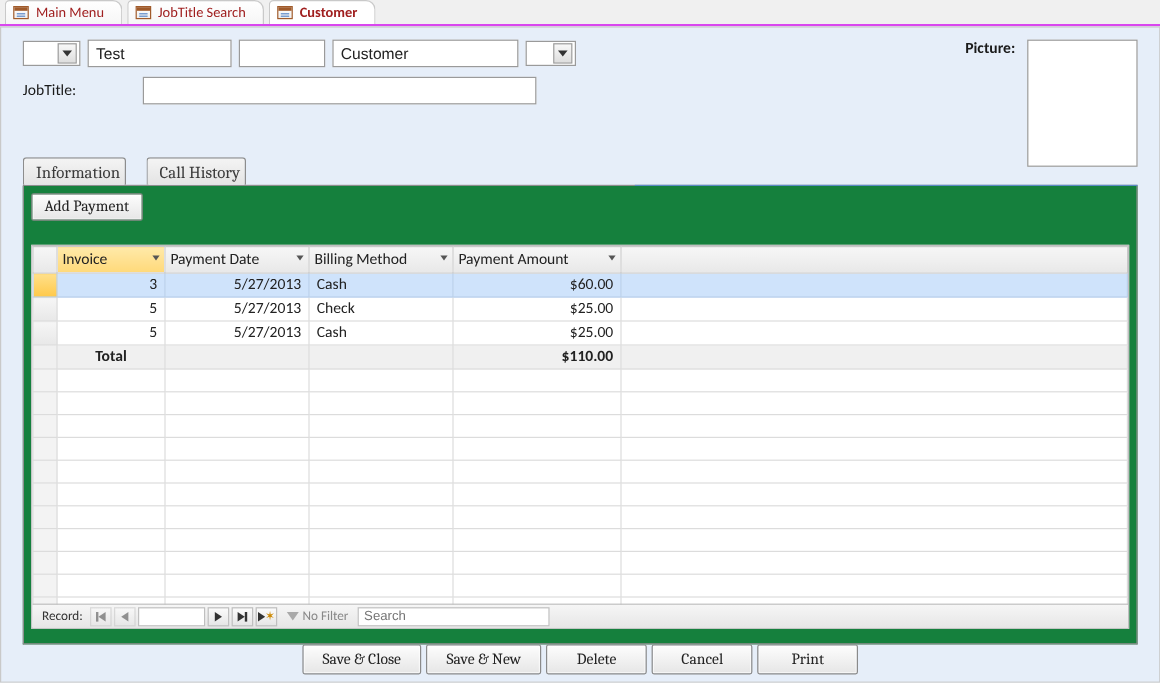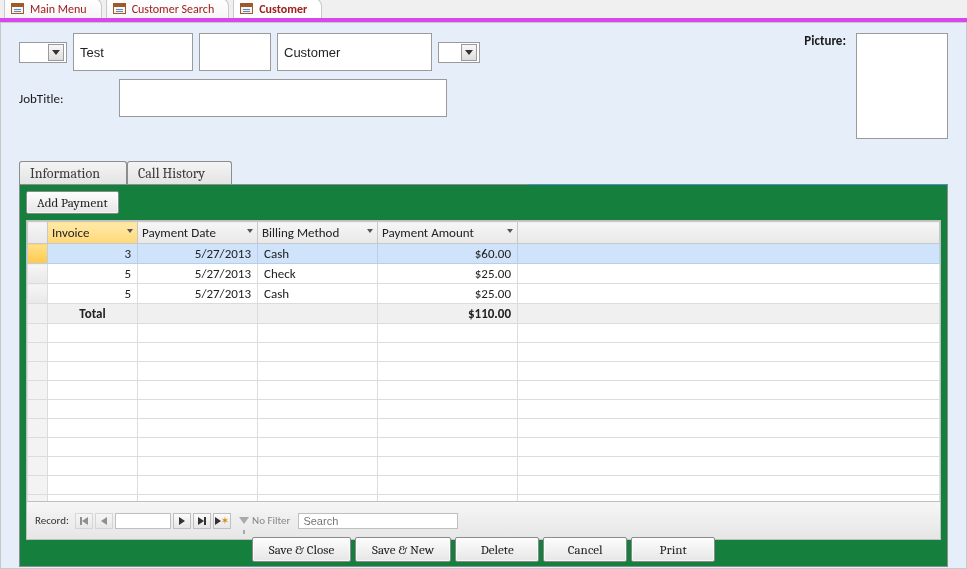--- a/index.html
+++ b/index.html
@@ -12,21 +12,21 @@
     width: 967px;
     height: 569px;
     overflow: hidden;
   }
   
   .tabstrip {
     display: flex;
     align-items: flex-end;
     height: 22px;
     background: #f0f0f0;
-    border-bottom: 4px solid #d946ef;
+    border-bottom: 2px solid #d946ef;
     padding-left: 4px;
   }
   .doc-tab {
     display: flex;
     align-items: center;
     height: 20px;
     margin-right: 4px;
     background: linear-gradient(#ffffff,#f6f6f6);
     border: 1px solid #c9c9c9;
     border-bottom: none;
@@ -84,21 +84,21 @@
     border:1px solid #9a9a9a;
     display:flex; align-items:center; justify-content:center;
   }
   .caret-down {
     width:0;height:0;
     border-left:4px solid transparent;
     border-right:4px solid transparent;
     border-top:5px solid #333;
   }
   .txtbox {
-    height:38px;
+    height:23px;
     background:#fff;
     border:1px solid #9a9a9a;
     padding:2px 6px;
     font-size:13px;
     color:#222;
   }
   .w120{width:120px;} .w72{width:72px;} .w155{width:155px;}
   .hdr-row2{display:flex;align-items:center;margin-top:8px;}
   .hdr-row2 label{width:100px;color:#1a1a1a;font-size:13px;}
   .hdr-row2 .txtbox{width:328px;}
@@ -124,22 +124,22 @@
     position:absolute;
     left:510px; right:0; bottom:-1px;
     height:1px; background:#5b8ac4;
   }
   .subtab{
     height:23px;
     border:1px solid #8d8d8d;
     border-bottom:none;
     border-radius:3px 3px 0 0;
     background:linear-gradient(#f4f4f4,#e4e4e4);
-    padding:3px 26px 0 10px;
-    margin-right:0px;
+    padding:3px 4px 0 10px;
+    margin-right:17px;
     font-size:14px;
     color:#3a3a3a;
     cursor:default;
     font-family: Cambria, Georgia, serif;
   }
   .subtab.active{
     background:#fff;
     position:relative; top:1px;
     border-bottom:1px solid #fff;
     color:#222;
@@ -159,21 +159,21 @@
     padding:3px 10px;
     font-size:13px;
     font-family: Cambria, Georgia, serif;
     color:#222;
     cursor:default;
     box-shadow: inset 0 0 0 1px rgba(255,255,255,0.6);
   }
   
   .datasheet{
     border:1px solid #bfbfbf;
-    margin-top:6px;
+    margin-top:20px;
     height:320px;
     overflow:hidden;
     position:relative;
     background:#fff;
   }
   .ds-inner{ height:100%; overflow:auto; }
   table.ds{
     border-collapse:collapse; width:100%;
     font-size:13px;
     font-family: Calibri, Arial, sans-serif;
@@ -218,21 +218,21 @@
   tr.totals td{ background:#f0f0f0; font-weight:600; }
   tr.totals td.first{ text-align:center; padding-right:6px;}
   .num{ text-align:right; }
   .emptycell{ border:1px solid #e3e3e3; height:19px; }
   .emptyrowhdr{ width:18px; background:#f3f3f3; border:1px solid #e3e3e3;}
 
   
   .recnav{
     position:absolute;
     left:0; right:0; bottom:0;
-    height:38px;
+    height:20px;
     background:linear-gradient(#f6f6f6,#e6e6e6);
     border-top:1px solid #bfbfbf;
     display:flex; align-items:center;
     font-size:11px;
     color:#333;
     padding-left:4px;
     gap:2px;
   }
   .navbtn{
     width:18px; height:16px;
@@ -289,21 +289,21 @@
 </head>
 <body>
 
 <div class="tabstrip">
   <div class="doc-tab">
     <span class="form-icon"></span>
     <span>Main Menu</span>
   </div>
   <div class="doc-tab">
     <span class="form-icon"></span>
-    <span>Customer Search</span>
+    <span>JobTitle Search</span>
   </div>
   <div class="doc-tab active">
     <span class="form-icon"></span>
     <span>Customer</span>
   </div>
 </div>
 
 <div class="formpage">
 
   <div class="hdr-row1">

